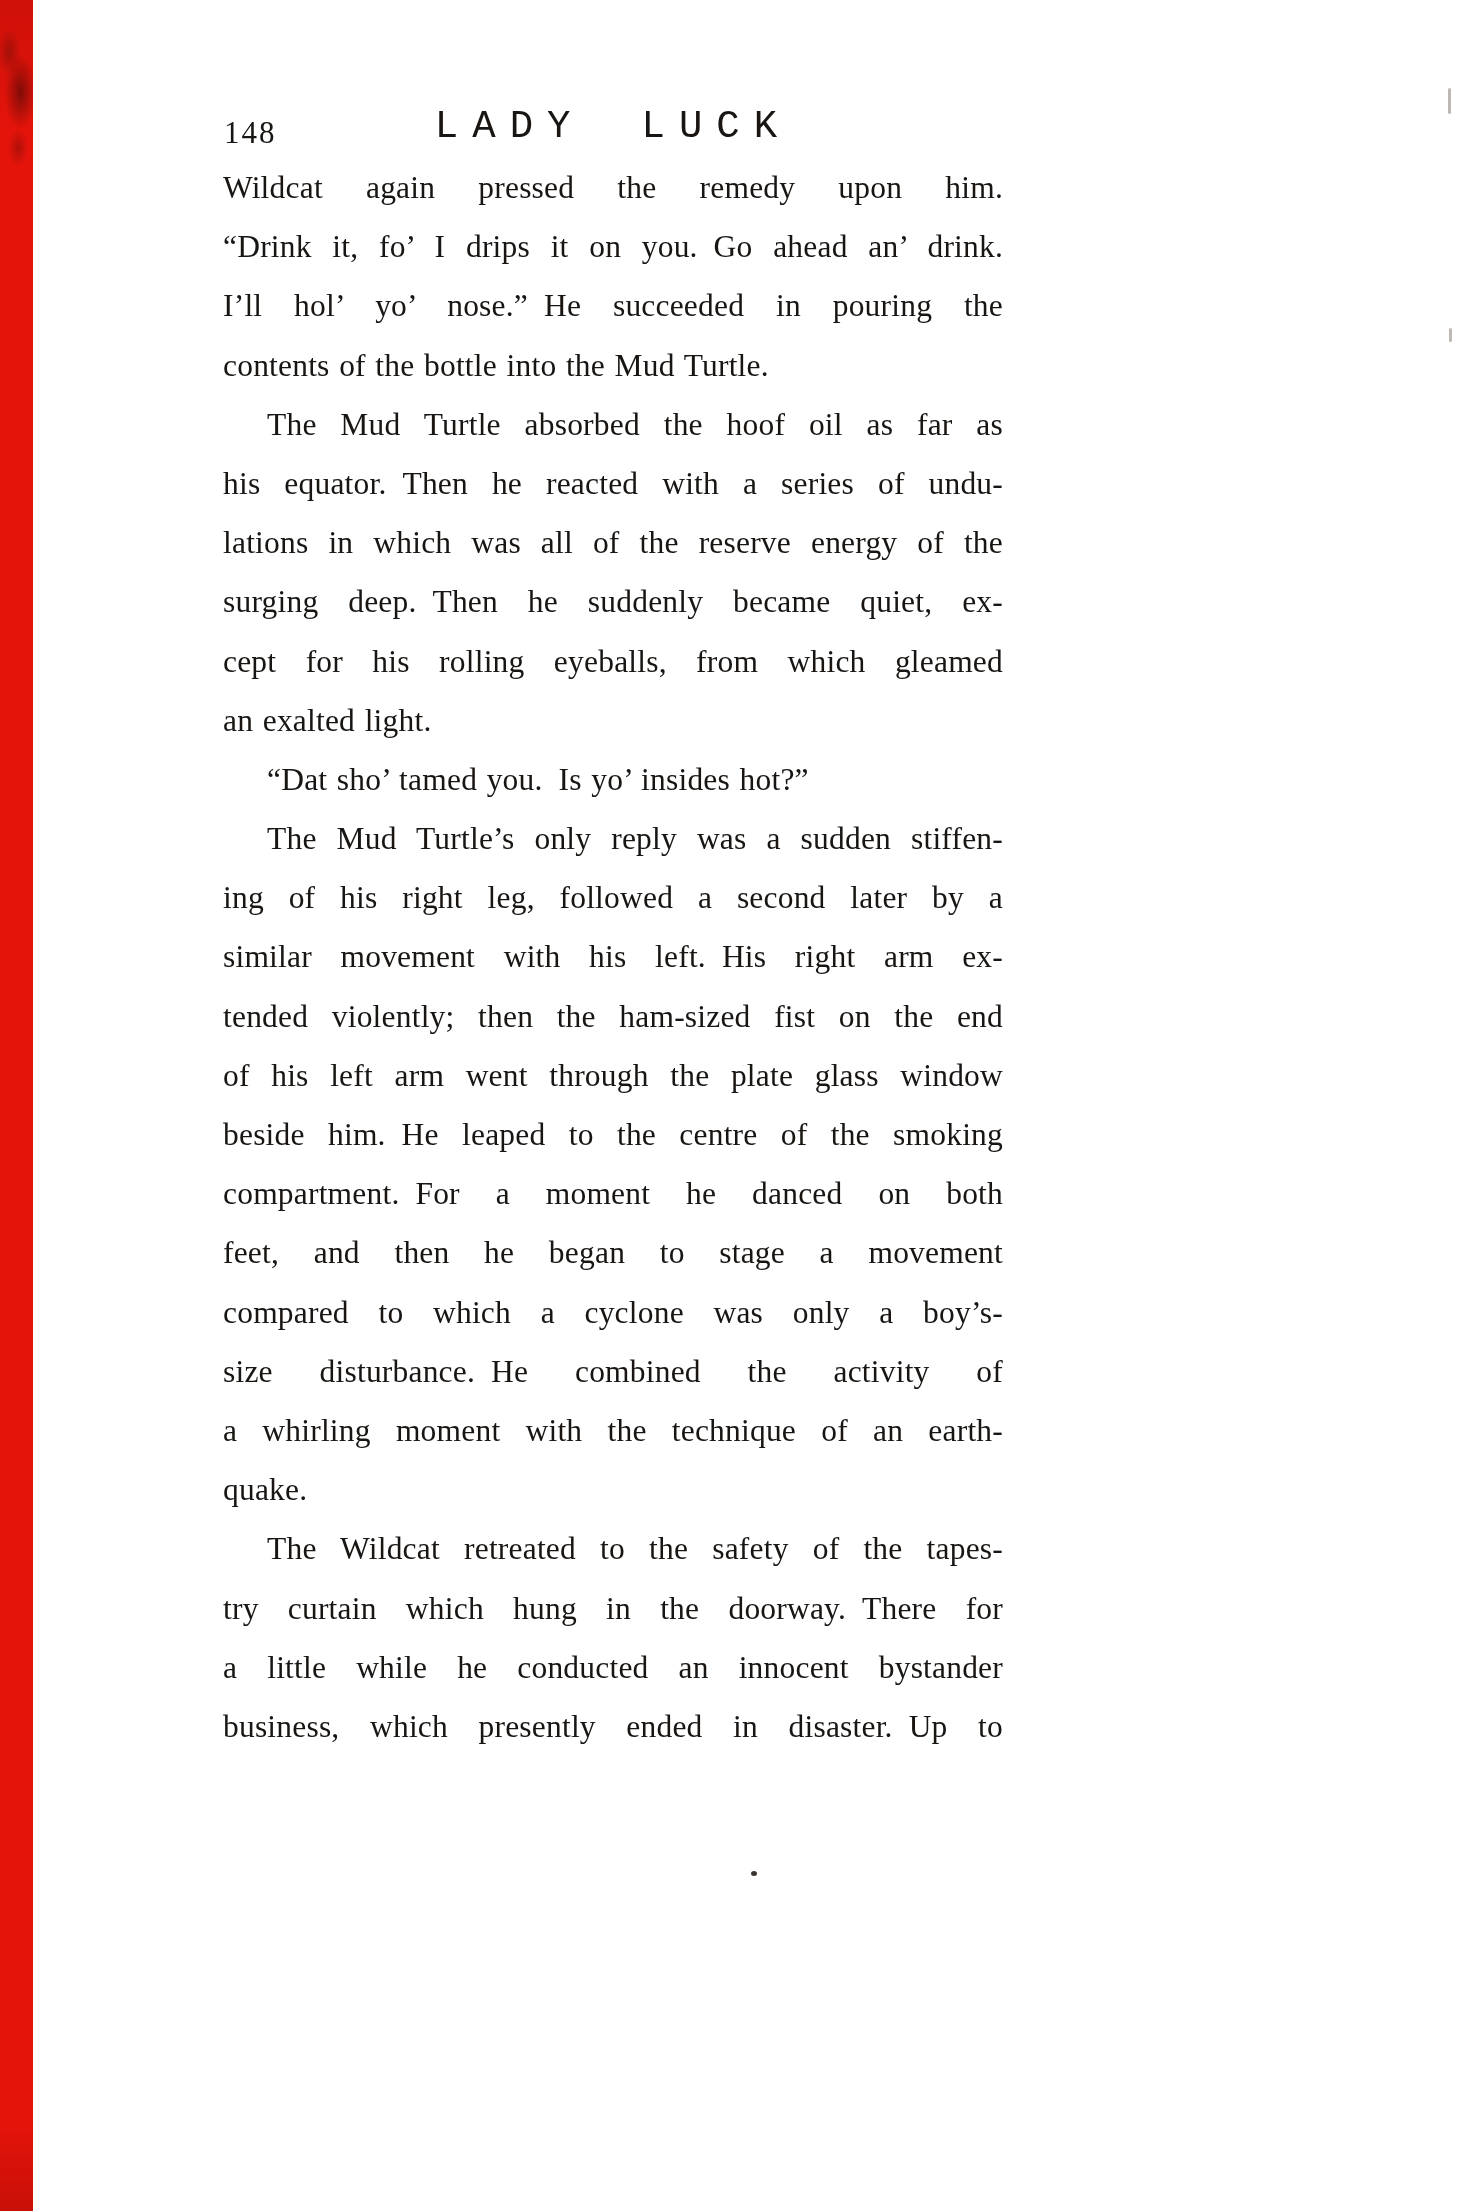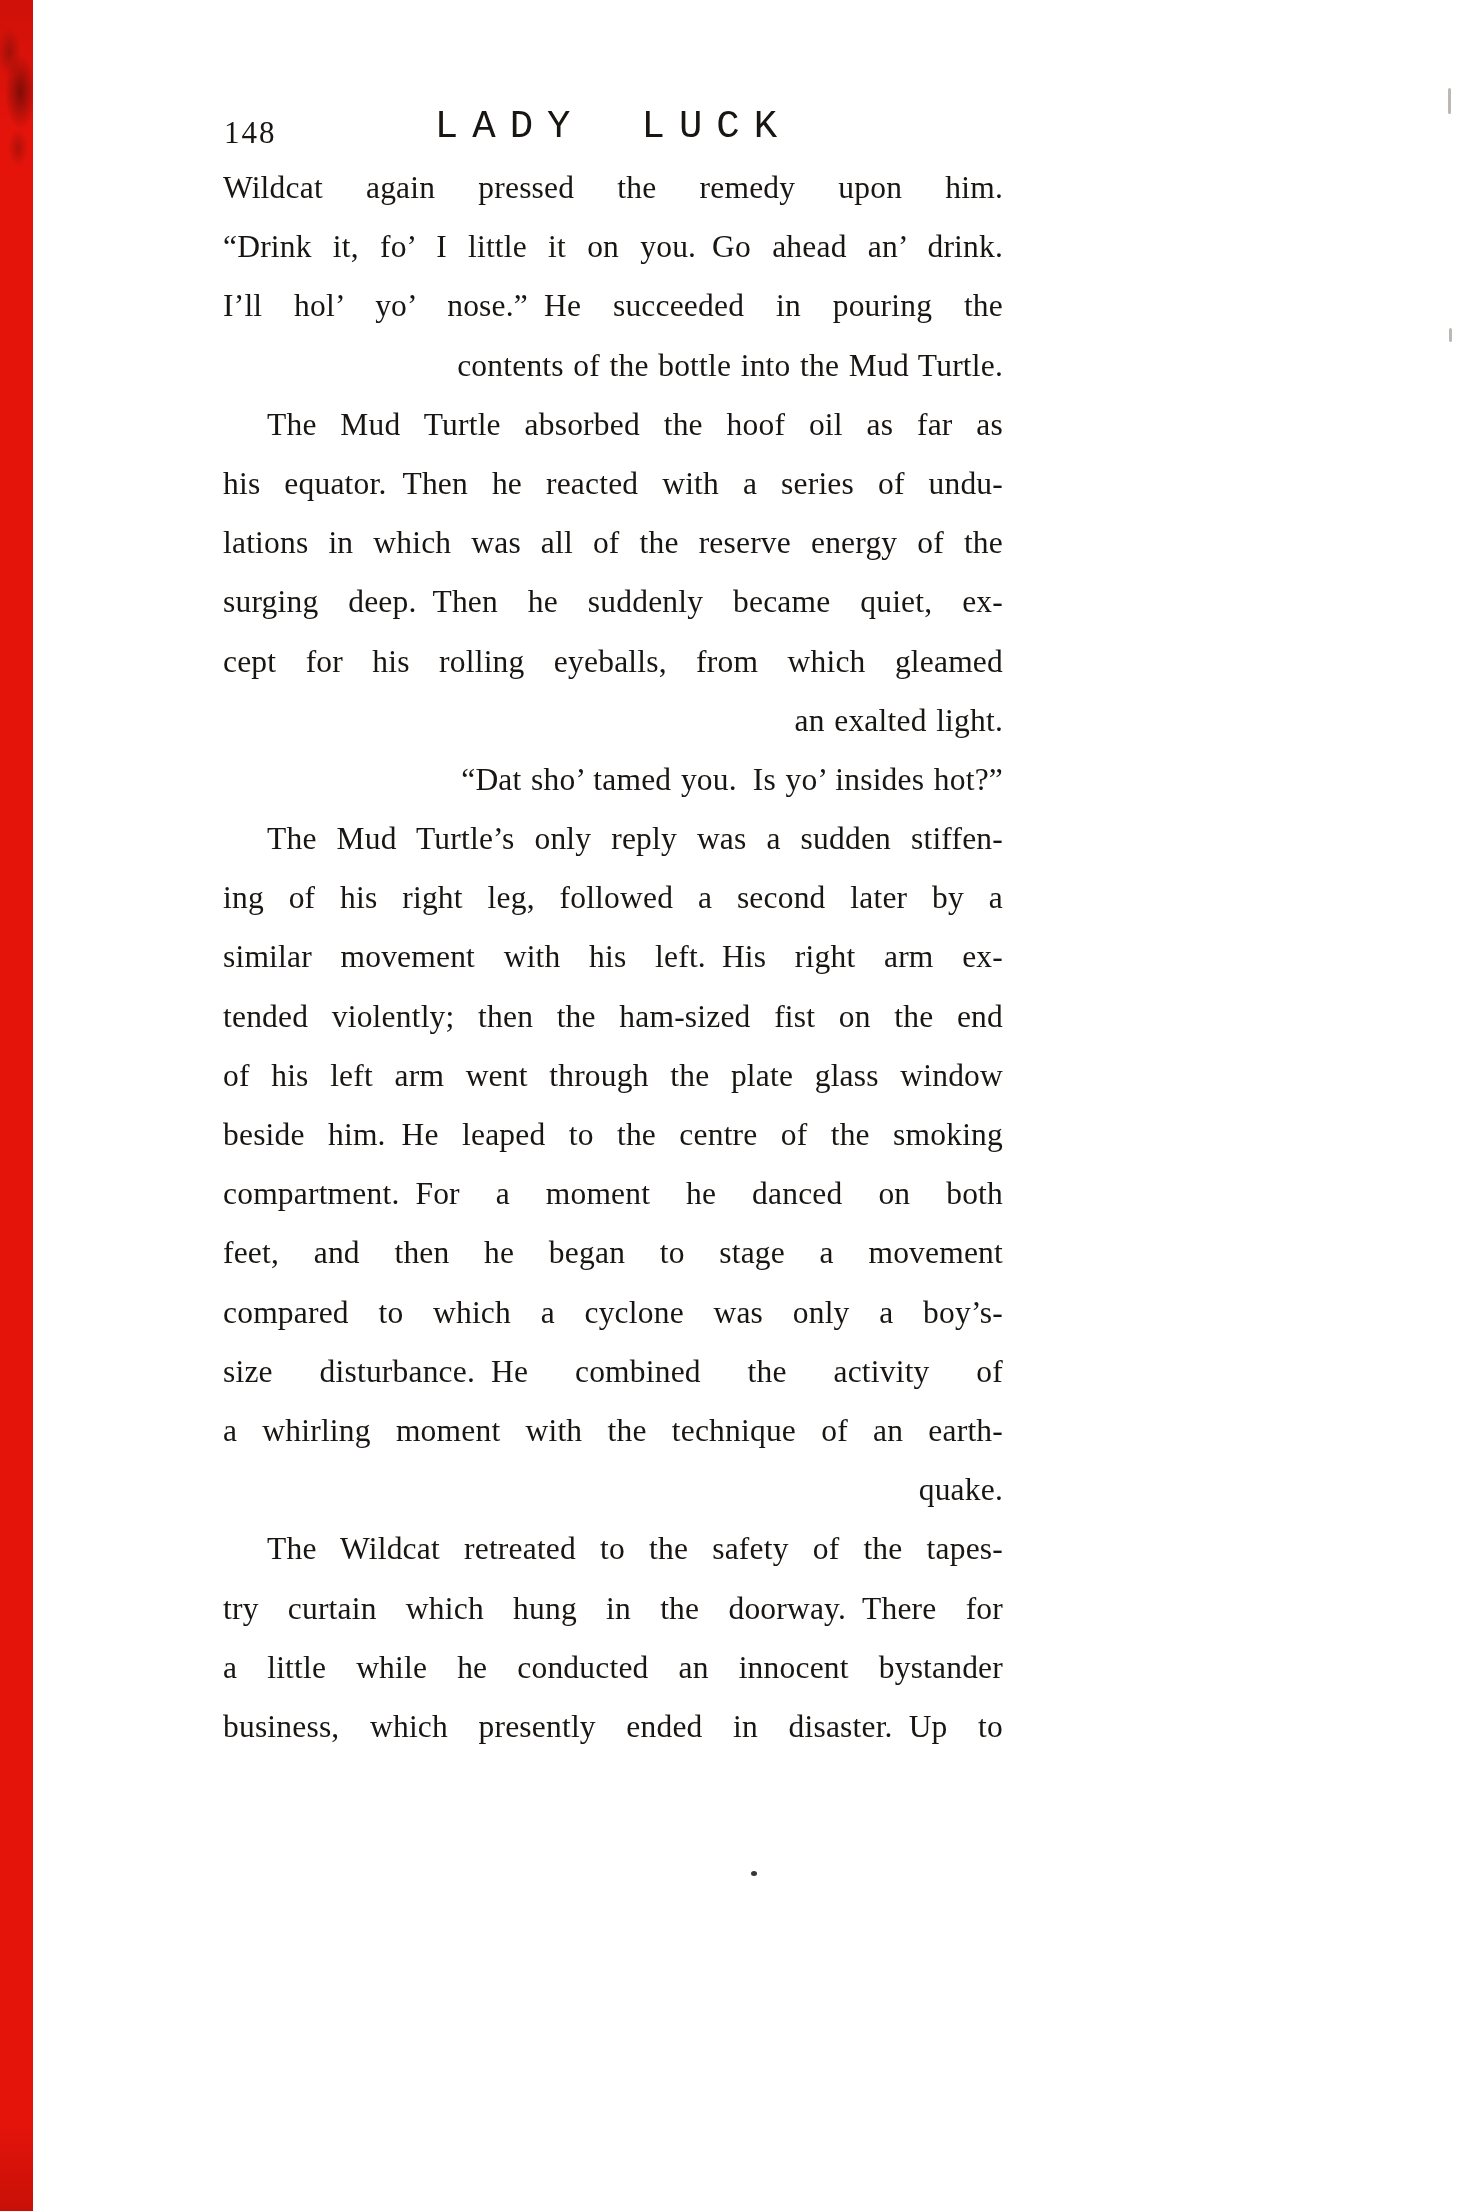--- a/index.html
+++ b/index.html
@@ -21,21 +21,21 @@
   }
   .pageheader{position:absolute;left:223px;top:96px;width:780px;height:56px}
   .pagenum{position:absolute;left:1px;bottom:1px;font-size:31px;letter-spacing:2px}
   .runtitle{
     position:absolute;left:50%;transform:translateX(-50%);bottom:3px;
     font-size:39px;letter-spacing:.36em;word-spacing:.5em;white-space:nowrap;font-family:Liberation Mono, monospace;
   }
   .textblock{position:absolute;left:223px;top:158px;width:780px}
   .line{
     font-size:31.5px;line-height:59.2px;height:59.2px;
-    white-space:nowrap;letter-spacing:.2px;word-spacing:1.5px;text-align:right;
+    white-space:nowrap;letter-spacing:.2px;word-spacing:1.5px;
   }
   .line.just{text-align:justify;text-align-last:justify}
   .line.ind{text-indent:44px}
   
   .speck{position:absolute;left:751px;top:1871px;width:6px;height:5px;background:#3a3530;border-radius:50%}
   .edge-mark{position:absolute;background:#bdb8b2;border-radius:2px}
   .edge-mark.m1{left:1448px;top:88px;width:3px;height:26px}
   .edge-mark.m2{left:1449px;top:328px;width:3px;height:14px}
 </style>
 </head>
@@ -44,21 +44,21 @@
 <div class="spine"></div>
 
 <header class="pageheader">
   <span class="pagenum">148</span>
   <span class="runtitle">LADY LUCK</span>
 </header>
 
 <main class="textblock">
   <div>
       <div class="line just">Wildcat again pressed the remedy upon him.</div>
-      <div class="line just">“Drink it, fo’ I little it on you. Go ahead an’ drink.</div>
+      <div class="line just">“Drink it, fo’ I drips it on you. Go ahead an’ drink.</div>
       <div class="line just">I’ll hol’ yo’ nose.” He succeeded in pouring the</div>
       <div class="line">contents of the bottle into the Mud Turtle.</div>
       <div class="line just ind">The Mud Turtle absorbed the hoof oil as far as</div>
       <div class="line just">his equator. Then he reacted with a series of undu-</div>
       <div class="line just">lations in which was all of the reserve energy of the</div>
       <div class="line just">surging deep. Then he suddenly became quiet, ex-</div>
       <div class="line just">cept for his rolling eyeballs, from which gleamed</div>
       <div class="line">an exalted light.</div>
       <div class="line ind">“Dat sho’ tamed you. Is yo’ insides hot?”</div>
       <div class="line just ind">The Mud Turtle’s only reply was a sudden stiffen-</div>

